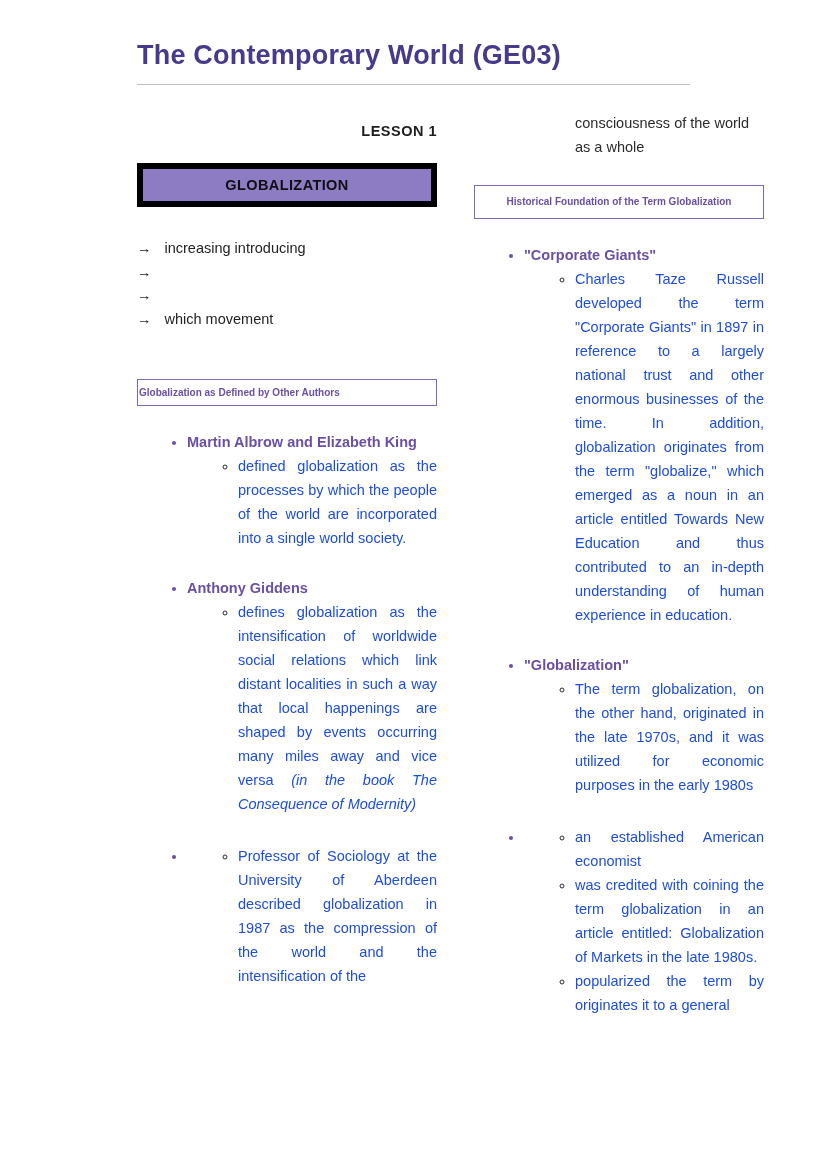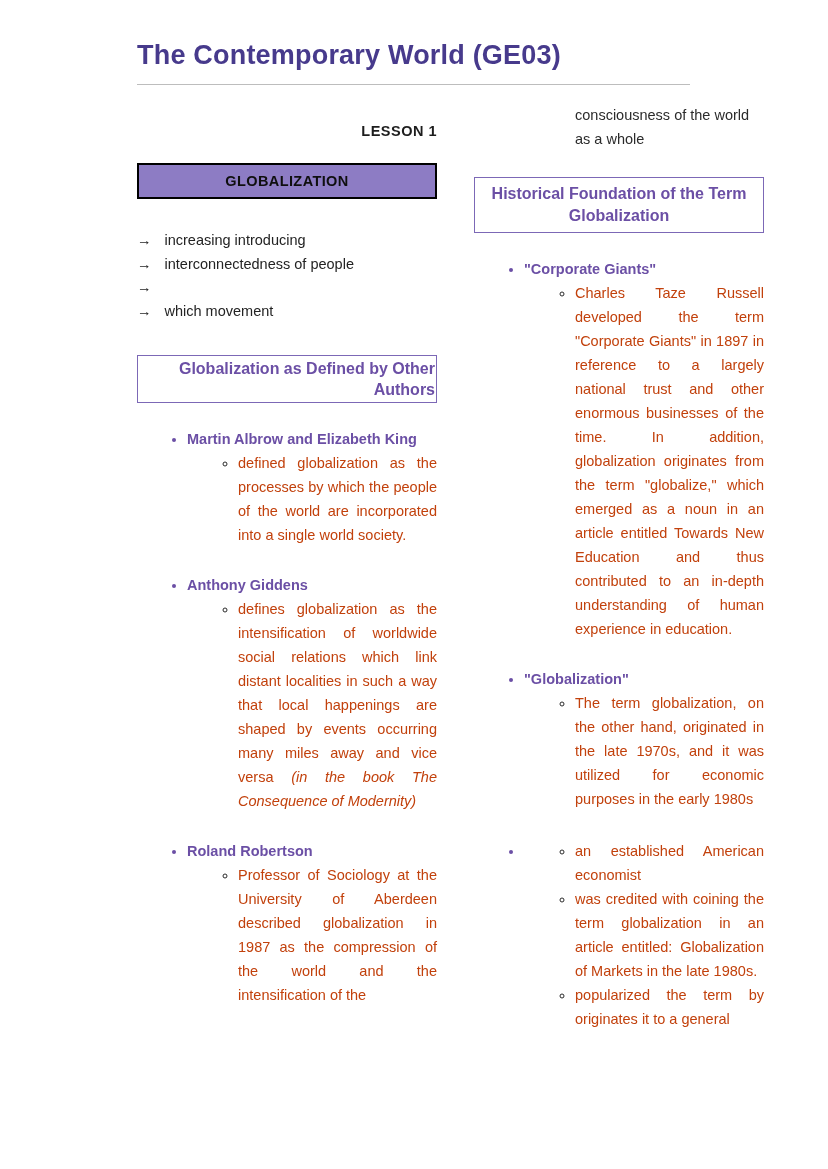--- a/index.html
+++ b/index.html
@@ -41,21 +41,21 @@
     text-align: right;
     font-weight: bold;
     font-size: 14.5px;
     letter-spacing: 0.5px;
     color: #1d1d1d;
     margin-top: 22px;
   }
   .banner {
     margin-top: 24px;
     background: #8d7cc4;
-    border: 2px solid #000000;
+    border: 6px solid #000000;
     text-align: center;
     font-weight: bold;
     font-size: 14.5px;
     letter-spacing: 0.4px;
     color: #0f0f0f;
     padding: 8px 2px;
   }
   .arrow-list {
     list-style: none;
     margin-top: 30px;
@@ -66,26 +66,26 @@
     font-size: 14.5px;
     line-height: 23.5px;
     color: #232323;
   }
   .arrow-glyph { color: #232323; flex: 0 0 auto; }
 
   .box-heading {
     border: 1.5px solid #7c68b6;
     color: #6b4fa5;
     font-weight: bold;
-    font-size: 16px;
+    font-size: 10px;
     line-height: 21px;
   }
   .heading-left {
-    margin-top: 32px;
-    text-align: right;
+    margin-top: 48px;
+    text-align: left;
     padding: 2px 1px;
   }
   .heading-right {
     margin-top: 26px;
     text-align: center;
     padding: 5px 12px;
     line-height: 22px;
   }
 
   .author-list {
@@ -103,28 +103,28 @@
   }
   .point-list {
     list-style: circle;
     padding-left: 51px;
     margin-top: 1px;
   }
   .author-point {
     font-size: 14.5px;
     line-height: 24px;
     text-align: justify;
-    color: #c2410c;
+    color: #1d4ed8;
   }
   .author-point::marker { color: #2b2b2b; font-size: 13px; }
   .italic-note { font-style: italic; }
 
   .continuation {
     margin-left: 101px;
-    margin-top: 2px;
+    margin-top: 10px;
     font-size: 14.5px;
     line-height: 24px;
     color: #2b2b2b;
   }
 </style>
 </head>
 <body>
 
 <div class="page">
 
@@ -139,21 +139,20 @@
 
       <div class="banner">GLOBALIZATION</div>
 
       <ul class="arrow-list">
         <li class="arrow-item">
           <span class="arrow-glyph">→</span>
           <span>increasing introducing</span>
         </li>
         <li class="arrow-item">
           <span class="arrow-glyph">→</span>
-          <span>interconnectedness of people</span>
         </li>
         <li class="arrow-item">
           <span class="arrow-glyph">→</span>
         </li>
         <li class="arrow-item">
           <span class="arrow-glyph">→</span>
           <span>which movement</span>
         </li>
       </ul>
 
@@ -169,21 +168,20 @@
         </li>
 
         <li class="author-entry">
           <div class="author-name">Anthony Giddens</div>
           <ul class="point-list">
             <li class="author-point"><span>defines globalization as the intensification of worldwide social relations which link distant localities in such a way that local happenings are shaped by events occurring many miles away and vice versa</span> <em class="italic-note">(in the book The Consequence of Modernity)</em></li>
           </ul>
         </li>
 
         <li class="author-entry">
-          <div class="author-name">Roland Robertson</div>
           <ul class="point-list">
             <li class="author-point">Professor of Sociology at the University of Aberdeen described globalization in 1987 as the compression of the world and the intensification of the</li>
           </ul>
         </li>
 
       </ul>
     </div>
 
     <div class="col-right">
 

